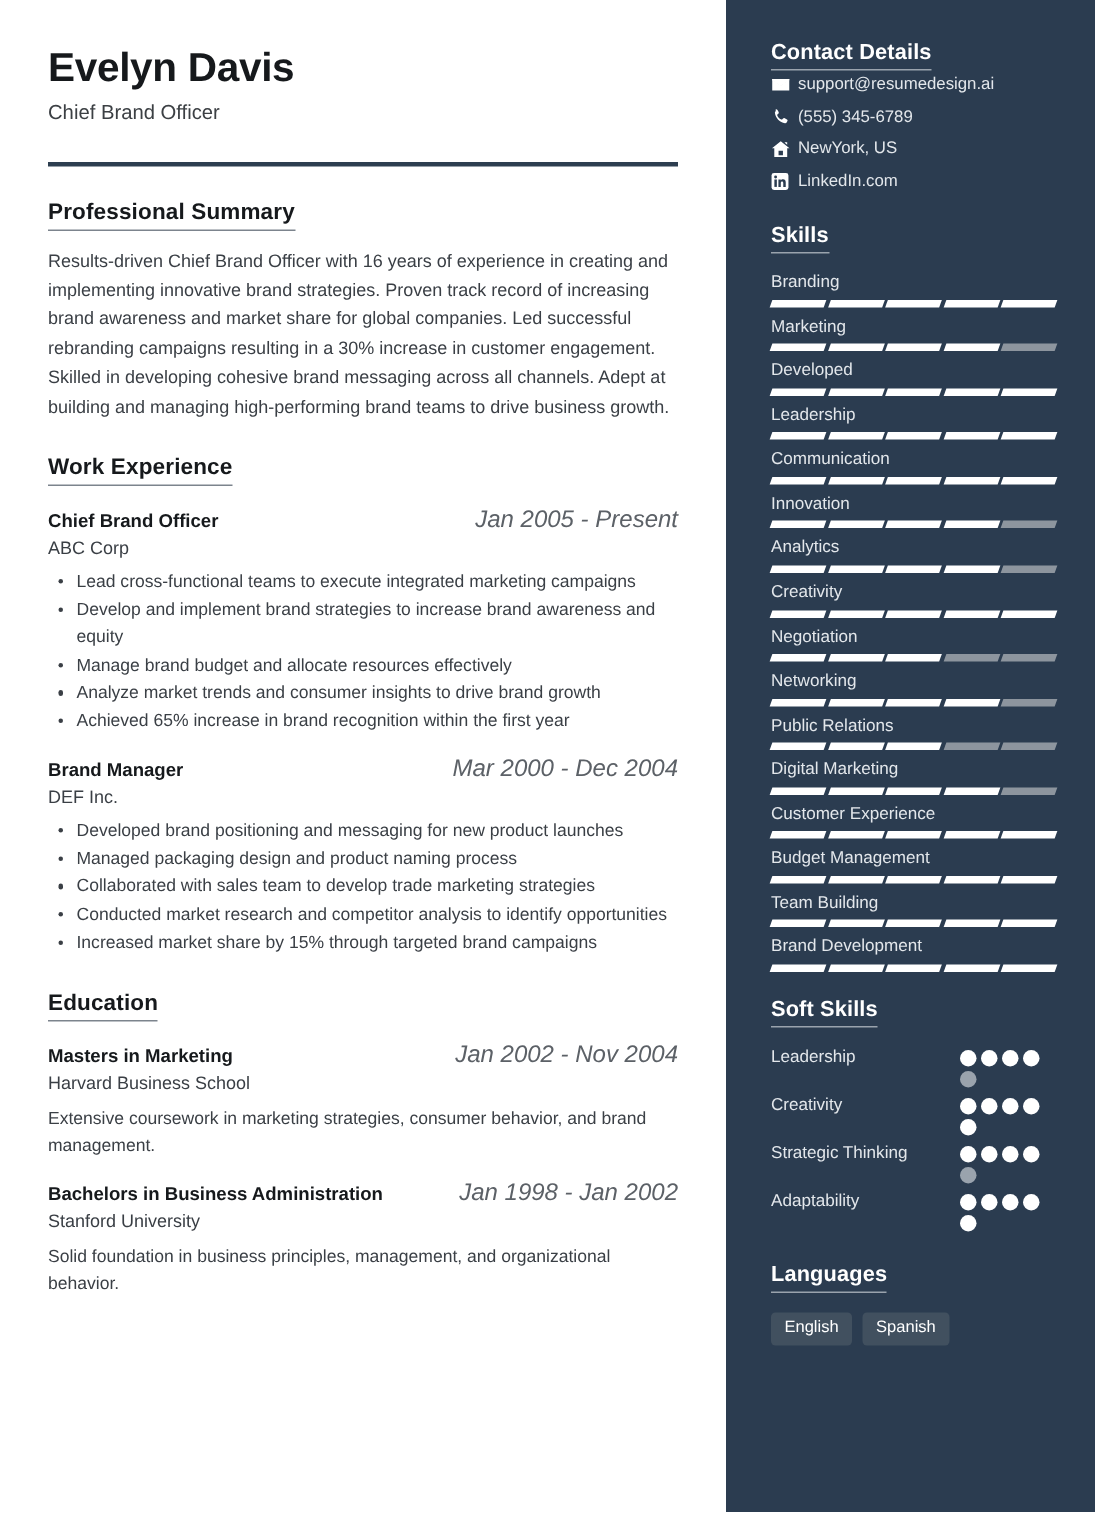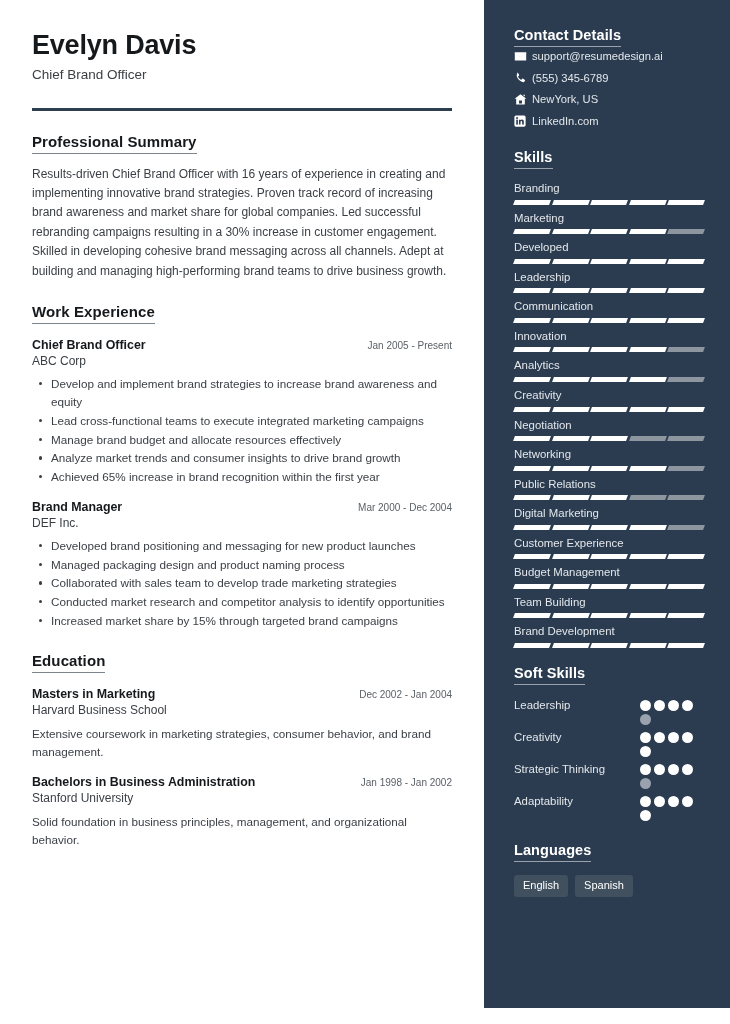--- a/index.html
+++ b/index.html
@@ -77,24 +77,25 @@
     justify-content: space-between;
   }
 
   .entry-title {
     font-size: 12.4px;
     font-weight: bold;
     color: #16191c;
   }
 
   .entry-date {
-    font-size: 10px;
+    font-size: 16px;
     color: #5c6167;
     white-space: nowrap;
     padding-left: 10px;
+    font-style: italic;
   }
 
   .entry-org {
     font-size: 12px;
     color: #3a3f45;
     margin-top: 2px;
   }
 
   .bullets {
     margin: 7px 0 0 0;
@@ -273,22 +274,22 @@
     <div class="section">
       <div class="section-heading">Work Experience</div>
       <div id="work-entries">
           <div class="entry">
             <div class="entry-head">
               <div class="entry-title">Chief Brand Officer</div>
               <div class="entry-date">Jan 2005 - Present</div>
             </div>
             <div class="entry-org">ABC Corp</div>
             <ul class="bullets">
+              <li>Lead cross-functional teams to execute integrated marketing campaigns</li>
               <li>Develop and implement brand strategies to increase brand awareness and equity</li>
-              <li>Lead cross-functional teams to execute integrated marketing campaigns</li>
               <li>Manage brand budget and allocate resources effectively</li>
               <li>Analyze market trends and consumer insights to drive brand growth</li>
               <li>Achieved 65% increase in brand recognition within the first year</li>
             </ul>
           </div>
           <div class="entry">
             <div class="entry-head">
               <div class="entry-title">Brand Manager</div>
               <div class="entry-date">Mar 2000 - Dec 2004</div>
             </div>
@@ -303,21 +304,21 @@
           </div>
         </div>
     </div>
 
     <div class="section">
       <div class="section-heading">Education</div>
       <div id="education-entries">
           <div class="entry">
             <div class="entry-head">
               <div class="entry-title">Masters in Marketing</div>
-              <div class="entry-date">Dec 2002 - Jan 2004</div>
+              <div class="entry-date">Jan 2002 - Nov 2004</div>
             </div>
             <div class="entry-org">Harvard Business School</div>
             <div class="entry-desc">Extensive coursework in marketing strategies, consumer behavior, and brand management.</div>
           </div>
           <div class="entry">
             <div class="entry-head">
               <div class="entry-title">Bachelors in Business Administration</div>
               <div class="entry-date">Jan 1998 - Jan 2002</div>
             </div>
             <div class="entry-org">Stanford University</div>

